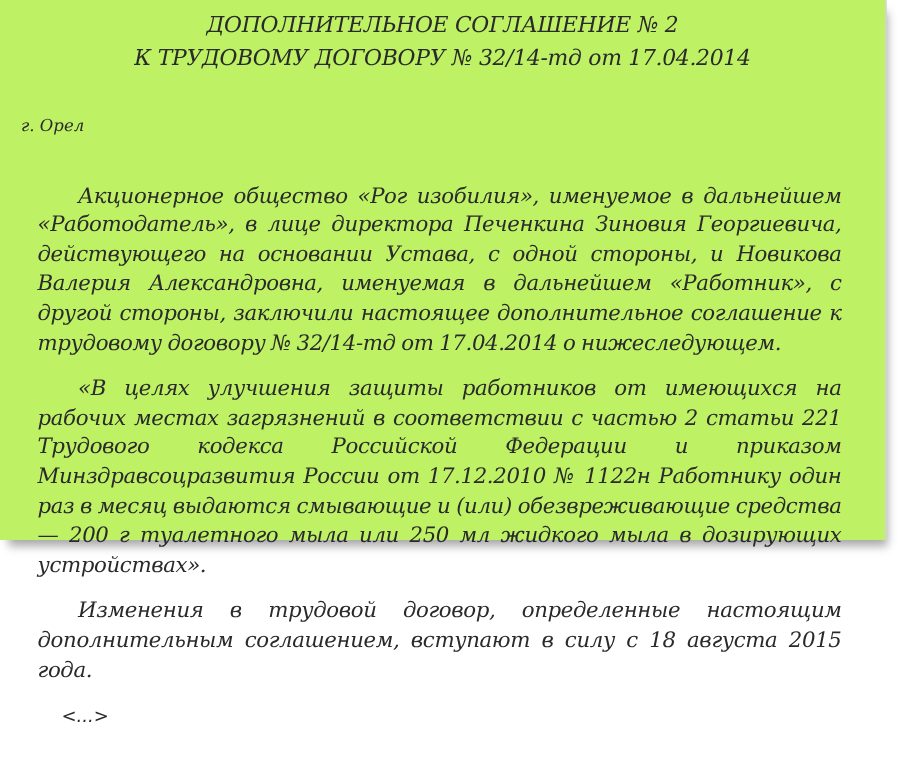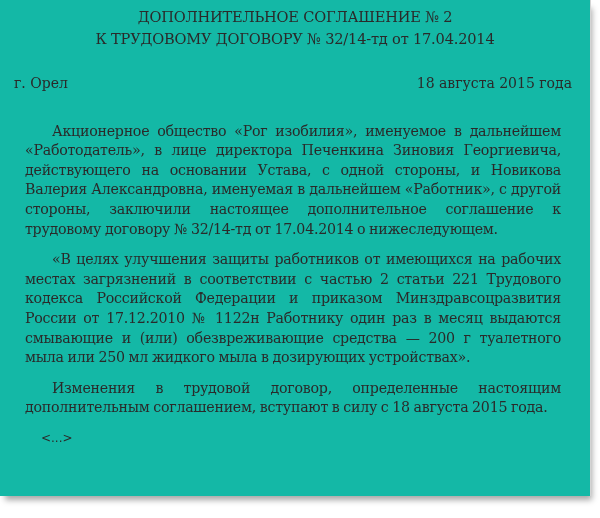--- a/index.html
+++ b/index.html
@@ -1,41 +1,42 @@
 <!DOCTYPE html>
 <html><head>
   <meta charset="utf-8">
   <style>
     html, body { margin: 0; padding: 0; background: #ffffff; }
     body { width: 600px; height: 518px; overflow: hidden; position: relative; }
     .sheet {
       position: absolute;
       left: 0; top: 0;
-      width: 590px; height: 496px;
-      background: #14b8a6;
+      width: 590px; height: 360px;
+      background: #bef264;
       border-right: 1px solid #d4d4d4;
       box-shadow: 3px 6px 6px -2px rgba(0,0,0,0.35);
       font-family: "DejaVu Serif", "Liberation Serif", serif;
       color: #2a2a2a;
       font-size: 14.2px;
       line-height: 19.6px;
+      font-style: italic;
     }
     .title {
       text-align: center;
       font-size: 14.6px;
       line-height: 22px;
       padding-top: 6px;
       letter-spacing: -0.2px;
     }
     .meta {
       display: flex;
       justify-content: space-between;
       padding: 0 18px 0 14px;
       margin-top: 24px;
-      font-size: 14px;
+      font-size: 11px;
     }
     .body {
       margin-top: 28px;
       padding: 0 18px 0 14px;
     }
     .body p {
       margin: 11px;
       text-indent: 27px;
       text-align: justify;
       letter-spacing: -0.25px;
@@ -50,21 +51,20 @@
 </head>
 <body>
 
 <div class="sheet">
   <div class="title">
     <div>ДОПОЛНИТЕЛЬНОЕ СОГЛАШЕНИЕ № 2</div>
     <div>К ТРУДОВОМУ ДОГОВОРУ № 32/14-тд от 17.04.2014</div>
   </div>
   <div class="meta">
     <span>г. Орел</span>
-    <span>18 августа 2015 года</span>
   </div>
   <div class="body">
     <p>Акционерное общество «Рог изобилия», именуемое в дальнейшем «Работодатель», в лице директора Печенкина Зиновия Георгиевича, действующего на основании Устава, с одной стороны, и Новикова Валерия Александровна, именуемая в дальнейшем «Работник», с другой стороны, заключили настоящее дополнительное соглашение к трудовому договору № 32/14-тд от 17.04.2014 о нижеследующем.</p>
     <p>«В целях улучшения защиты работников от имеющихся на рабочих местах загрязнений в соответствии с частью 2 статьи 221 Трудового кодекса Российской Федерации и приказом Минздравсоцразвития России от 17.12.2010 № 1122н Работнику один раз в месяц выдаются смывающие и (или) обезвреживающие средства — 200 г туалетного мыла или 250 мл жидкого мыла в дозирующих устройствах».</p>
     <p>Изменения в трудовой договор, определенные настоящим дополнительным соглашением, вступают в силу с 18 августа 2015 года.</p>
     <div class="ellipsis">&lt;...&gt;</div>
   </div>
 </div>
 
 </body></html>

